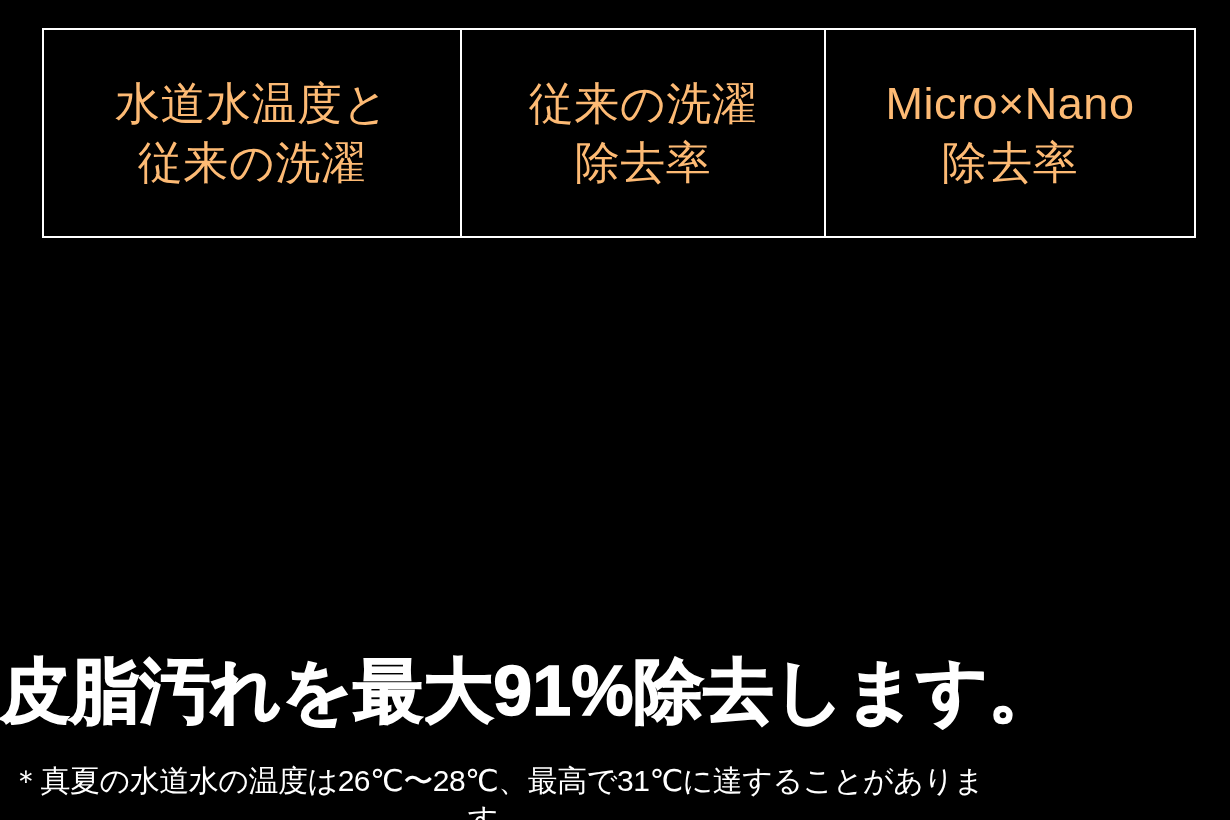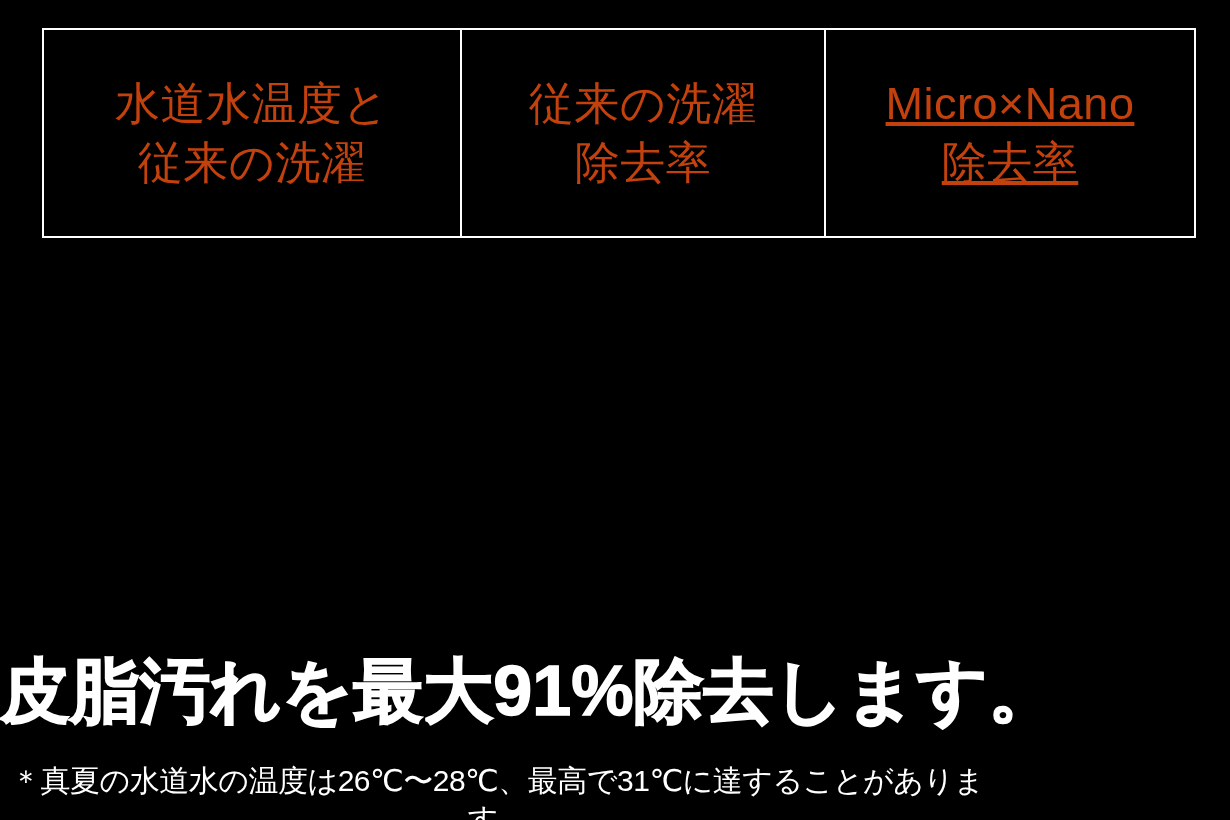--- a/index.html
+++ b/index.html
@@ -35,25 +35,25 @@
     border-collapse: collapse;
     table-layout: fixed;
   }
   .comparison-table td,
   .comparison-table th {
     border: 2px solid #ffffff;
     text-align: center;
     vertical-align: middle;
     padding: 0;
     background: #000000;
-    color: #c2410c;
+    color: #fdba74;
   }
   .col-method  { width: 416px; }
   .col-legacy  { width: 362px; margin-left: 45px; }
-  .col-micro   { width: 368px; text-decoration: underline; }
+  .col-micro   { width: 368px; }
 
   .row-head  { height: 208px; }
   .row-data  { height: 166px; }
 
   .head-cell {
     font-size: 45px;
     font-weight: 400;
     line-height: 1.32;
     letter-spacing: 0.5px;
   }

